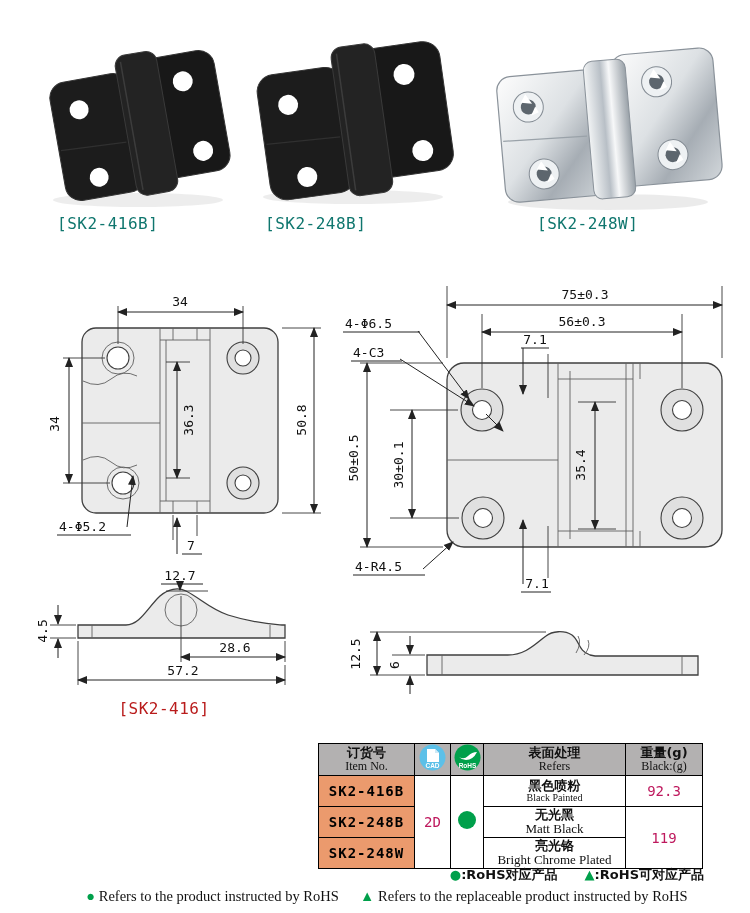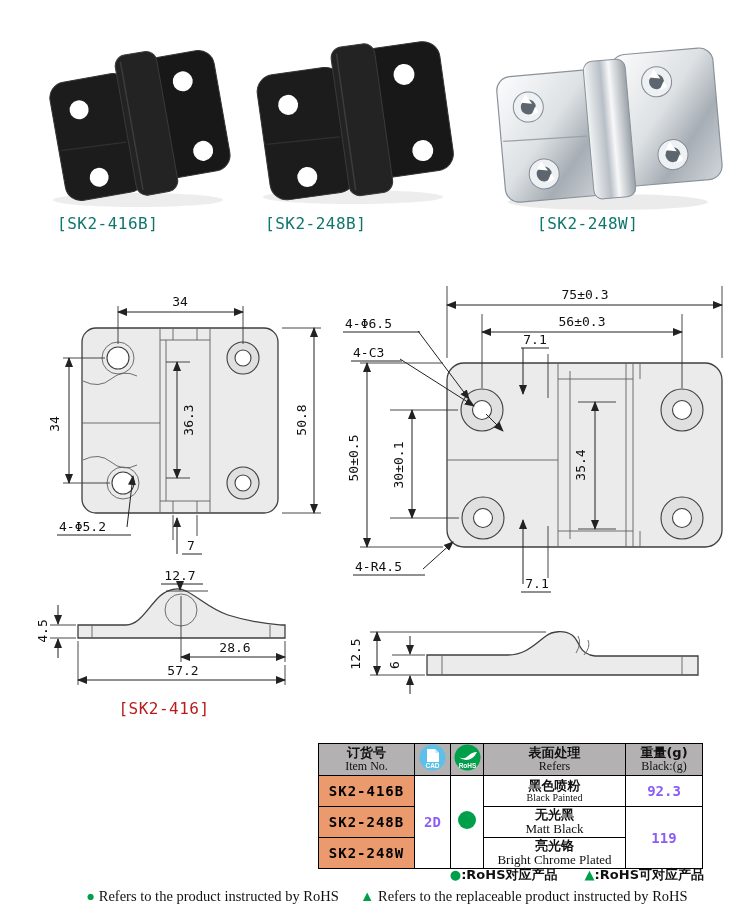--- a/index.html
+++ b/index.html
@@ -20,21 +20,21 @@
   .cbore{fill:#e0e0e0;stroke:#3f3f3f;stroke-width:1.1;}
   
   table.spec{border-collapse:collapse;table-layout:fixed;width:384px;}
   table.spec td{border:1.6px solid #000;text-align:center;vertical-align:middle;
                 padding:0;overflow:hidden;}
   td.hdr{background:#b3b1b1;height:29px;}
   .cn{font-weight:bold;font-size:13px;color:#111;line-height:1.1;}
   .en{font-family:"Liberation Serif",serif;font-size:12px;color:#111;line-height:1.05;}
   td.item{background:#eb9a6d;font-family:"DejaVu Sans Mono",monospace;
           font-size:14px;font-weight:bold;height:30px;letter-spacing:1px;margin-left:10px;}
-  .mono{font-family:"DejaVu Sans Mono",monospace;font-size:14px;color:#8b5cf6;font-weight:bold;}
+  .mono{font-family:"DejaVu Sans Mono",monospace;font-size:14px;color:#be185d;}
   .dot{display:inline-block;width:18px;height:18px;border-radius:50%;background:#00a04b;}
   .greeng{color:#00a04b;}
   .legend1{font-size:13px;font-weight:bold;color:#111;text-align:right;}
   .legend2{font-family:"Liberation Serif",serif;font-size:14.5px;color:#111;text-align:center;}
 </style>
 </head>
 <body>
 
 <div id="page">
 

